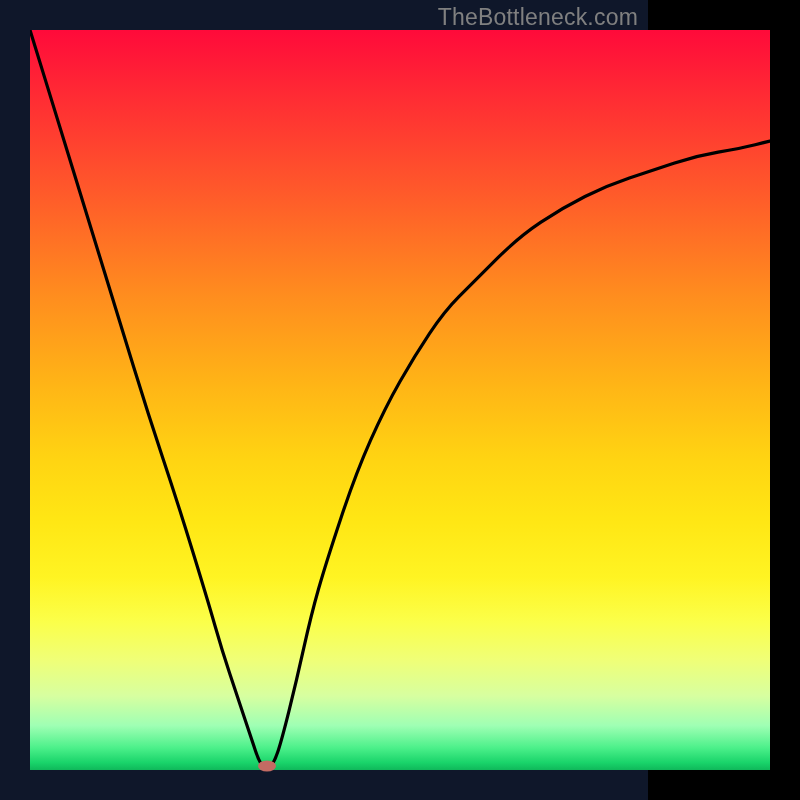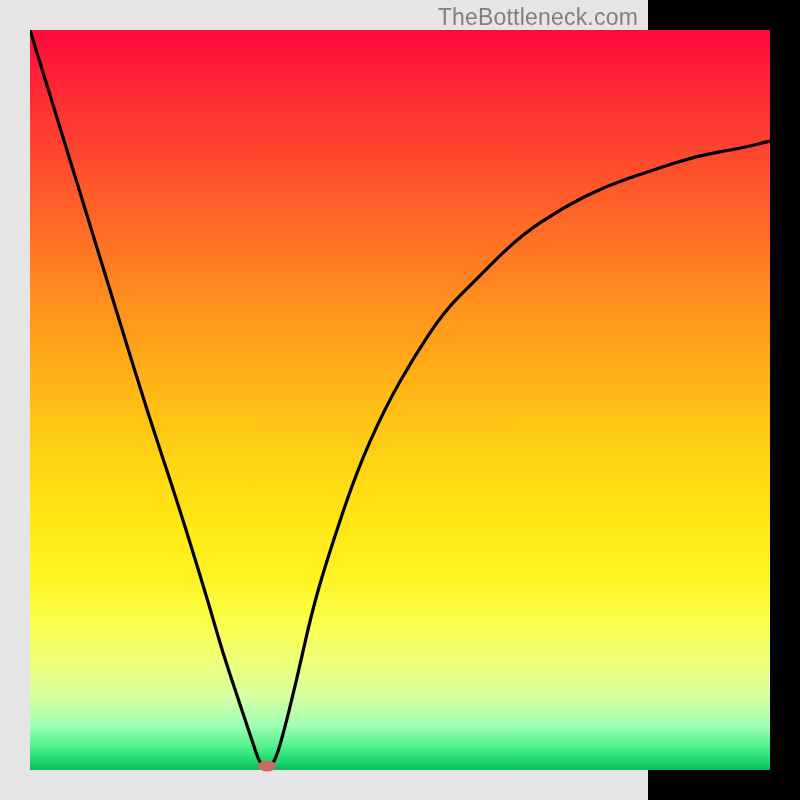--- a/index.html
+++ b/index.html
@@ -10,21 +10,21 @@
     background: #000;
     overflow: hidden;
     font-family: Arial, Helvetica, sans-serif;
   }
   .frame {
     position: absolute;
     left: 0;
     top: 0;
     width: 648px;
     height: 800px;
-    background: #e5e5e5;
+    background: #0f172a;
   }
   .plot-area {
     position: absolute;
     left: 30px;
     top: 30px;
     width: 740px;
     height: 740px;
     background: linear-gradient(to bottom,
       #ff0a3a 0%,
       #ff2f33 10%,

